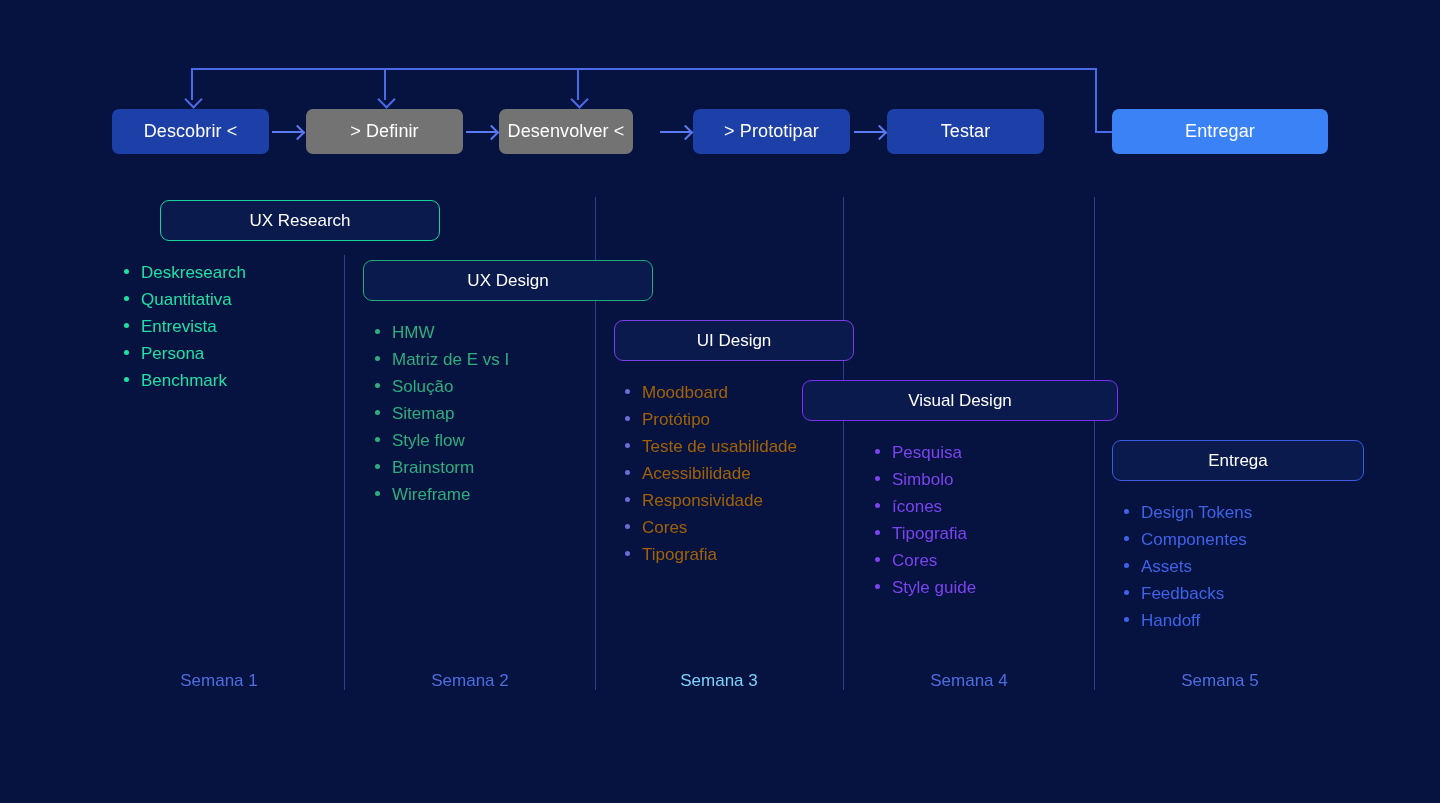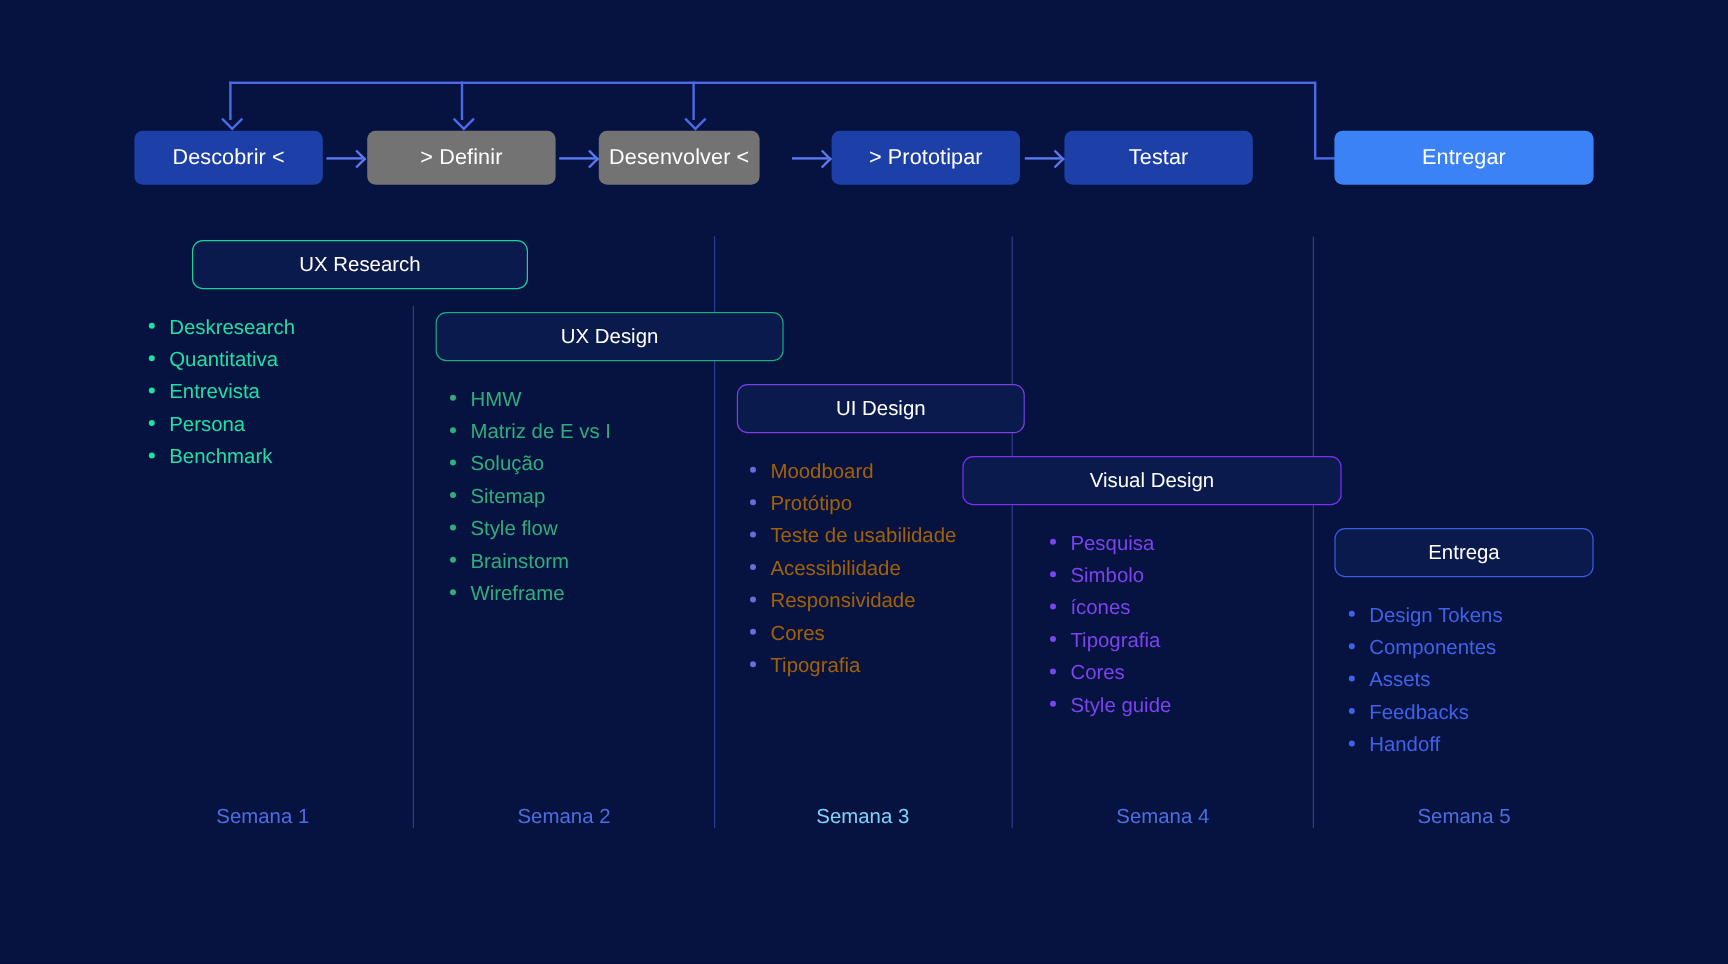--- a/index.html
+++ b/index.html
@@ -273,21 +273,21 @@
         </li>
         <li>
           <span class="bullet" style="background: rgb(123, 68, 239);"></span>
           <span>Cores</span>
         </li>
         <li>
           <span class="bullet" style="background: rgb(123, 68, 239);"></span>
           <span>Style guide</span>
         </li>
       </ul>
-      <div class="stage-header" style="left: 1112px; top: 440px; width: 216px; border: 1.5px solid rgb(59, 92, 224);">Entrega</div>
+      <div class="stage-header" style="left: 1112px; top: 440px; width: 252px; border: 1.5px solid rgb(59, 92, 224);">Entrega</div>
       <ul class="stage-list" style="left: 1124px; top: 499px; color: rgb(63, 99, 232);">
         <li>
           <span class="bullet" style="background: rgb(63, 99, 232);"></span>
           <span>Design Tokens</span>
         </li>
         <li>
           <span class="bullet" style="background: rgb(63, 99, 232);"></span>
           <span>Componentes</span>
         </li>
         <li>

